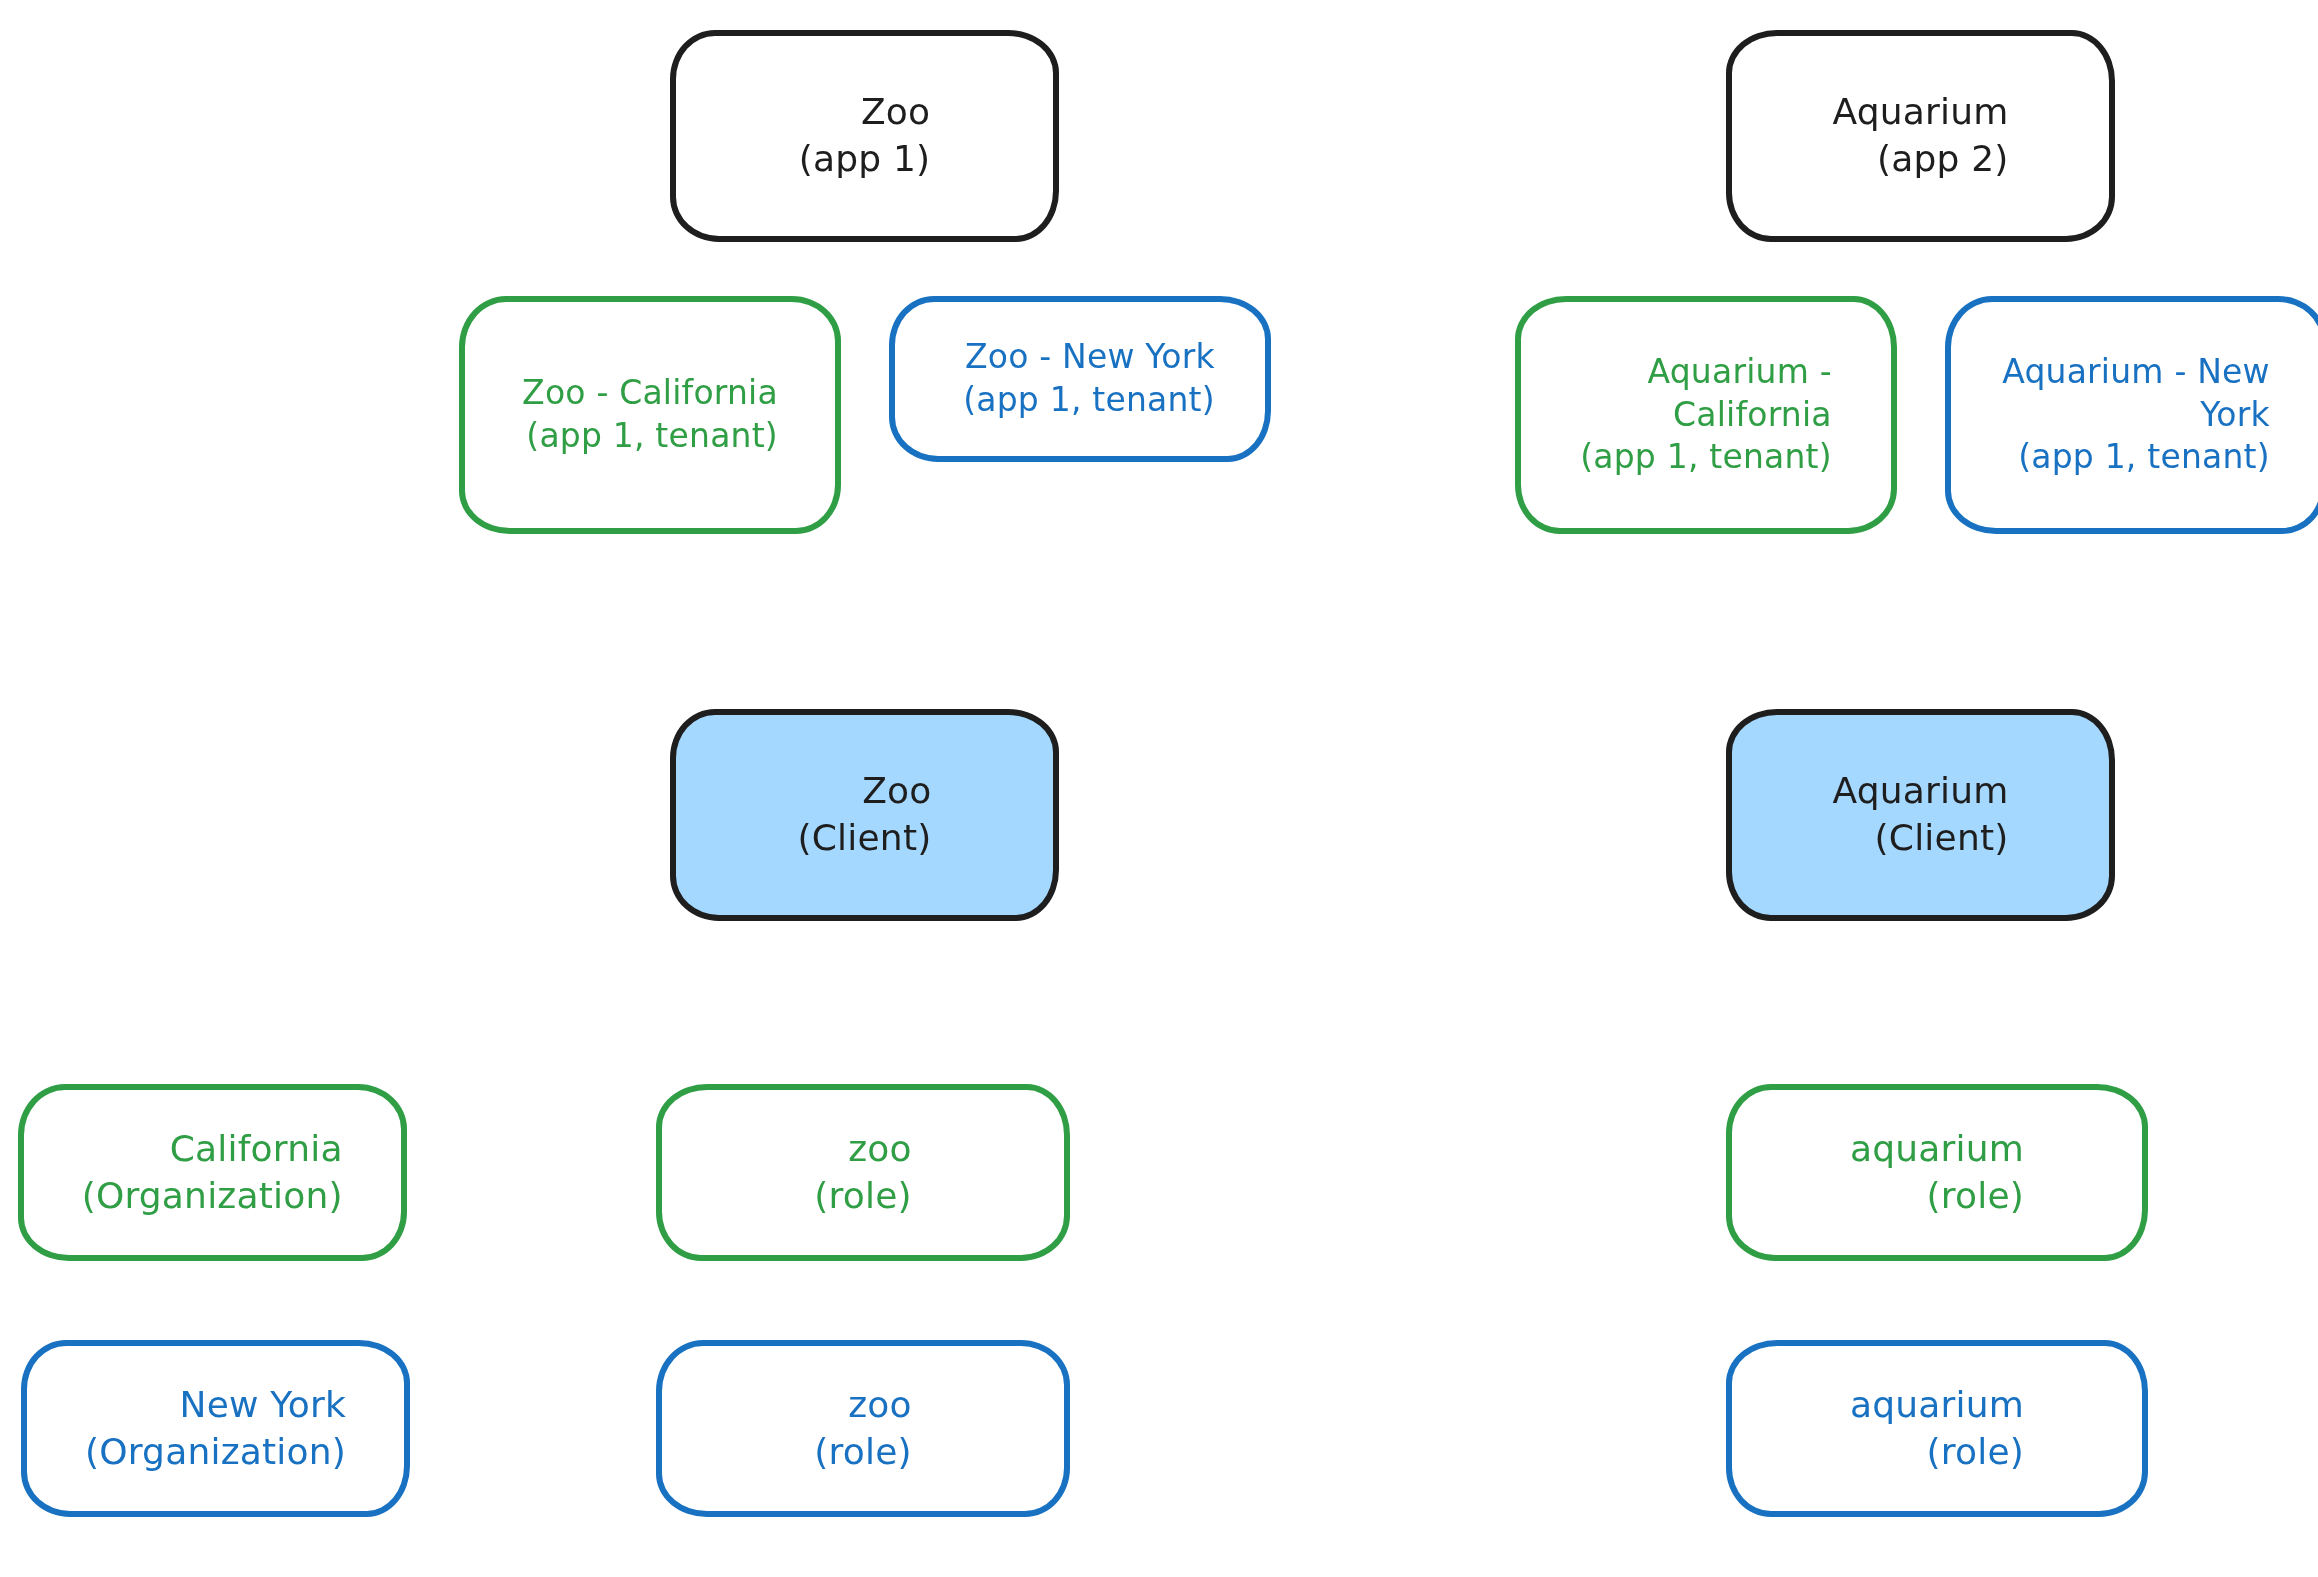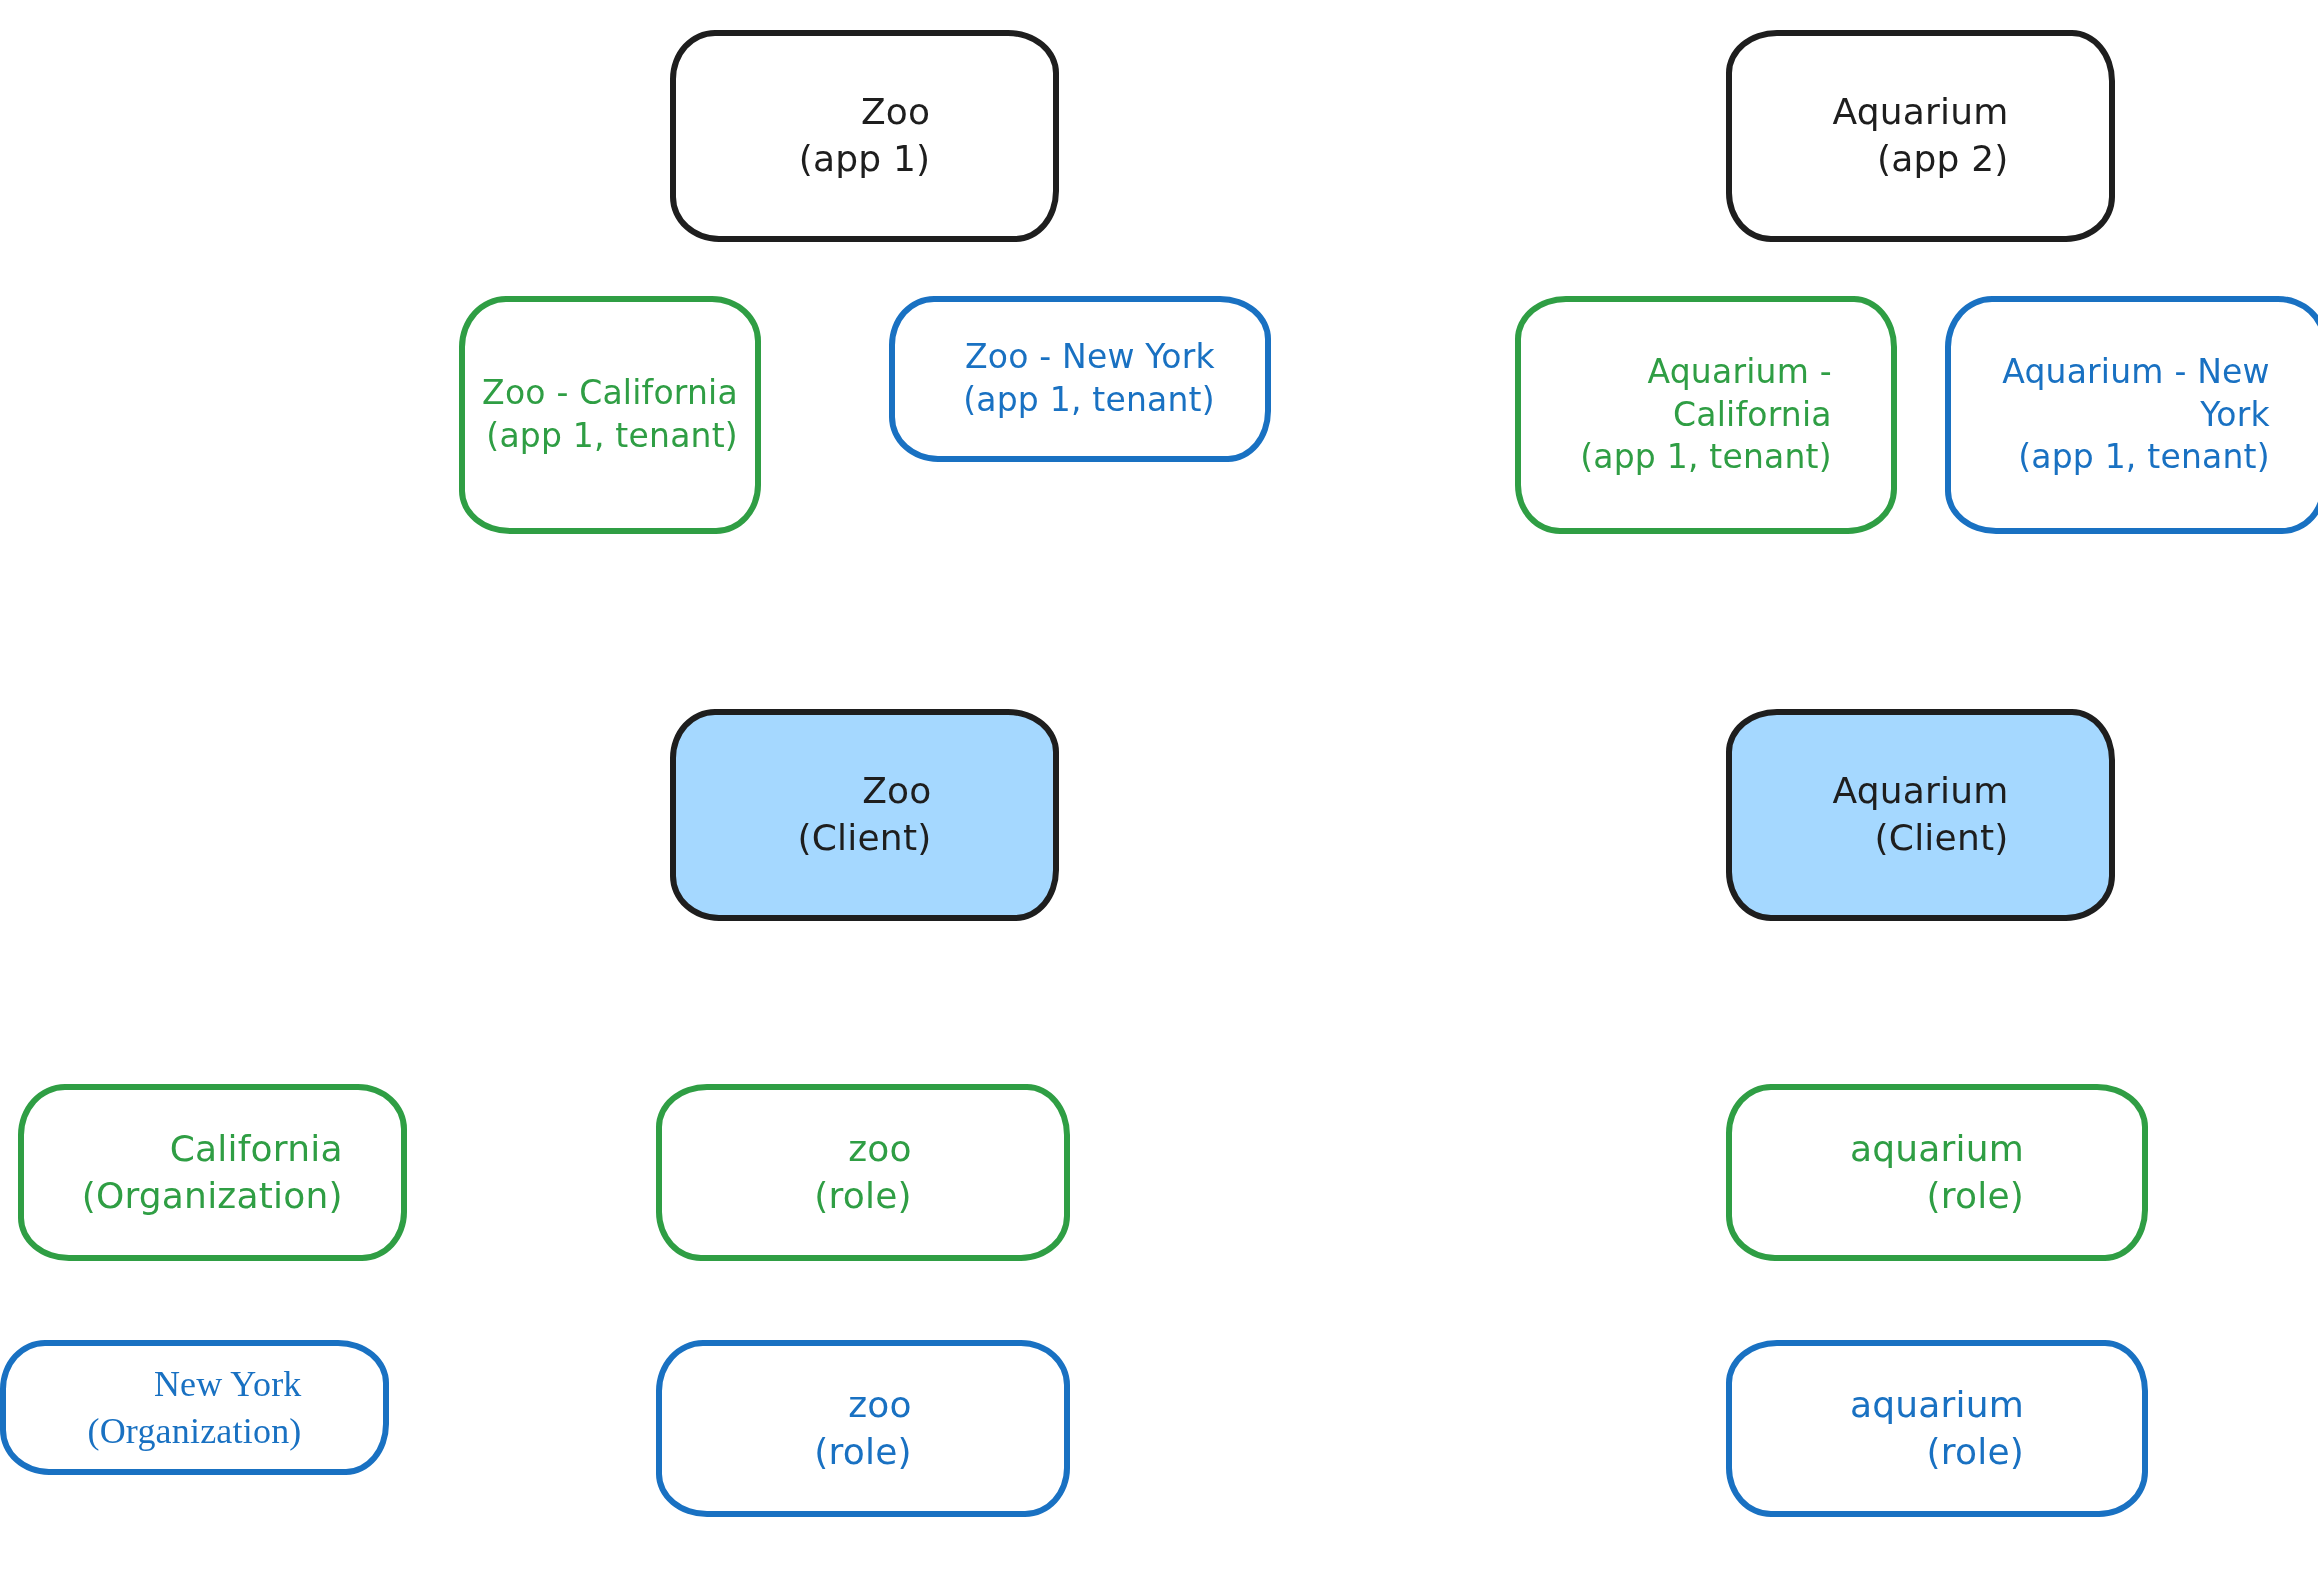--- a/index.html
+++ b/index.html
@@ -67,21 +67,21 @@
 
 <div id="canvas">
     <div class="node sketch-a stroke-black fill-white" style="left: 670px; top: 29.6px; width: 389px; height: 212px;">
       <span class="label txt-black fs-lg">Zoo
 (app 1)</span>
     </div>
     <div class="node sketch-b stroke-black fill-white" style="left: 1726px; top: 29.6px; width: 389px; height: 212px;">
       <span class="label txt-black fs-lg">Aquarium
 (app 2)</span>
     </div>
-    <div class="node sketch-c stroke-green fill-white" style="left: 459px; top: 296px; width: 302px; height: 238px;">
+    <div class="node sketch-c stroke-green fill-white" style="left: 459px; top: 296px; width: 382px; height: 238px;">
       <span class="label txt-green fs-md">Zoo - California
 (app 1, tenant)</span>
     </div>
     <div class="node sketch-a stroke-blue fill-white" style="left: 889px; top: 296px; width: 382px; height: 166px; padding-left: 18px;">
       <span class="label txt-blue fs-md">Zoo - New York
 (app 1, tenant)</span>
     </div>
     <div class="node sketch-b stroke-green fill-white" style="left: 1515px; top: 296px; width: 382px; height: 238px;">
       <span class="label txt-green fs-md">Aquarium -
 California
@@ -97,21 +97,21 @@
 (Client)</span>
     </div>
     <div class="node sketch-b stroke-black fill-lightblue" style="left: 1726px; top: 709px; width: 389px; height: 212px;">
       <span class="label txt-black fs-lg">Aquarium
 (Client)</span>
     </div>
     <div class="node sketch-c stroke-green fill-white" style="left: 17.7px; top: 1084px; width: 389px; height: 177px;">
       <span class="label txt-green fs-lg">California
 (Organization)</span>
     </div>
-    <div class="node sketch-a stroke-blue fill-white" style="left: 0; top: 1340px; width: 389px; height: 135px; font-family: Liberation Serif, serif;">
+    <div class="node sketch-a stroke-blue fill-white" style="left: 21px; top: 1340px; width: 389px; height: 177px;">
       <span class="label txt-blue fs-lg">New York
 (Organization)</span>
     </div>
     <div class="node sketch-b stroke-green fill-white" style="left: 656px; top: 1084px; width: 414px; height: 177px;">
       <span class="label txt-green fs-lg">zoo
 (role)</span>
     </div>
     <div class="node sketch-c stroke-blue fill-white" style="left: 656px; top: 1340px; width: 414px; height: 177px;">
       <span class="label txt-blue fs-lg">zoo
 (role)</span>

